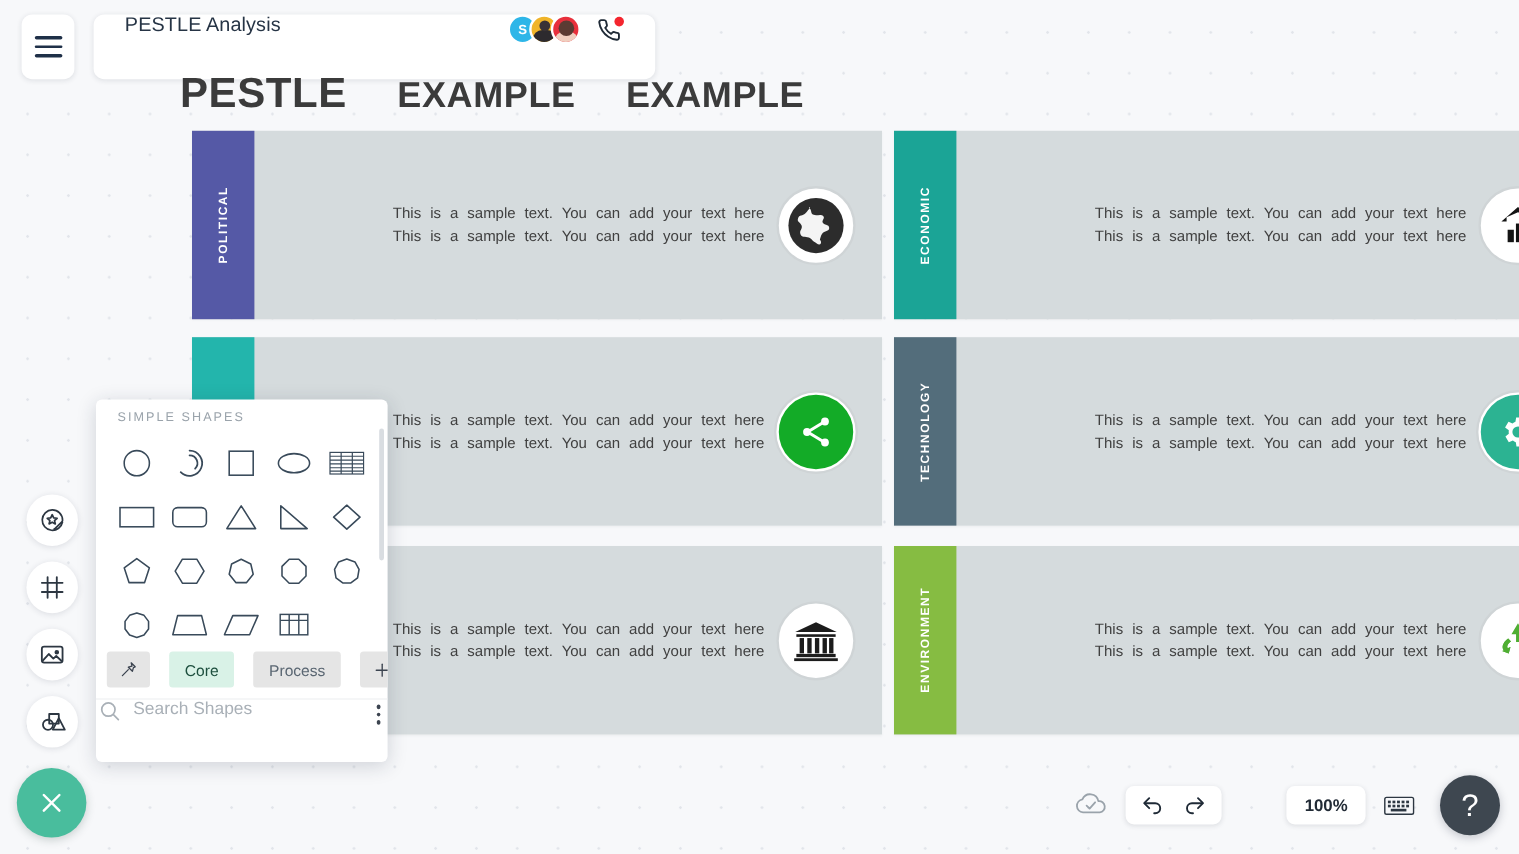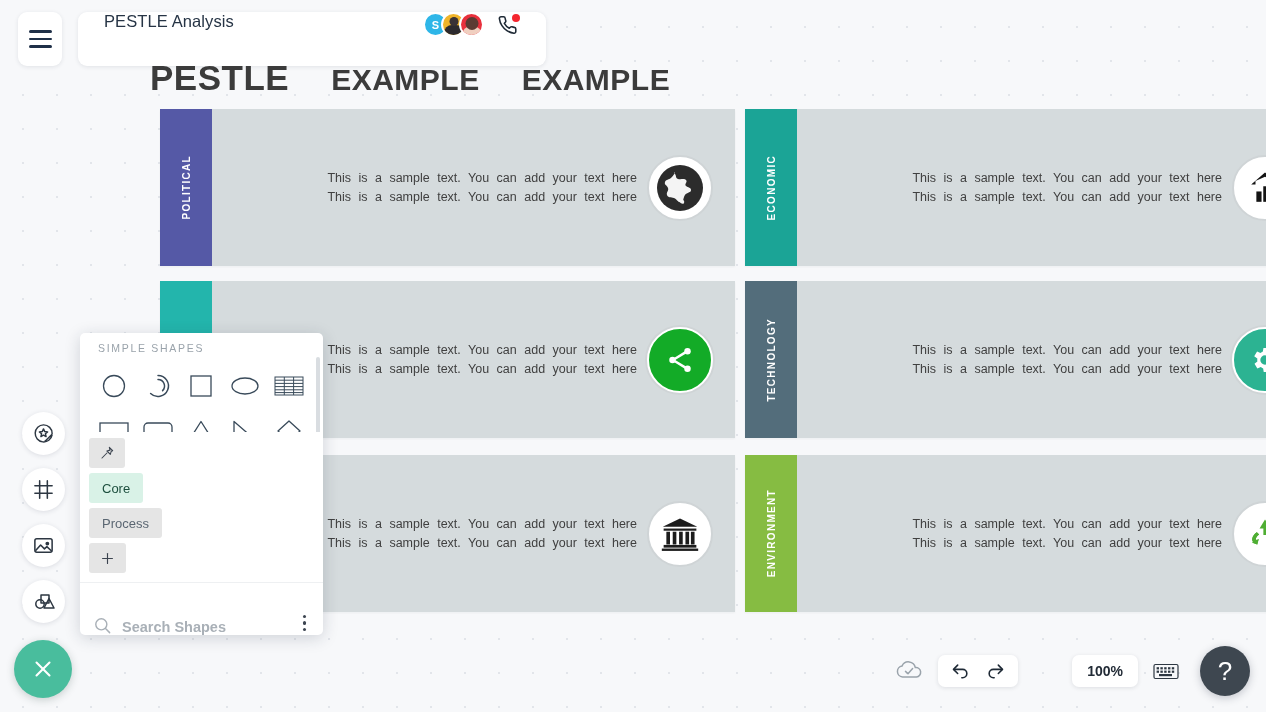--- a/index.html
+++ b/index.html
@@ -219,38 +219,37 @@
     height: 39px;
     display: flex; align-items: center; justify-content: center;
     cursor: pointer;
   }
   .panel-vscroll {
     position: absolute; right: 3px; top: 24px;
     width: 4px; height: 110px;
     background: #d9dde1; border-radius: 3px;
   }
   .panel-tabs {
-    display: flex; align-items: flex-start; gap: 5px;
+    display: flex; align-items: center; gap: 16px;
     padding: 6px 9px 9px 9px;
     border-bottom: 1px solid #eef0f2;
-    flex-direction: column;
   }
   .ptab {
     height: 30px; padding: 0 13px;
     border-radius: 3px;
     background: #e5e5e5;
     display: flex; align-items: center; justify-content: center;
     font-size: 13px; color: #5a6672;
     cursor: pointer;
   }
   .ptab.active { background: #d9f2e7; color: #1d4f3e; }
   .ptab.icon-tab { padding: 0 10px; }
   .panel-search {
-    height: 52px; display: flex; align-items: flex-end;
-    padding: 0 13px; gap: 10px; font-weight: bold;
+    height: 52px; display: flex; align-items: flex-start;
+    padding: 0 2px; gap: 10px;
   }
   .search-placeholder {
     flex: 1; font-size: 14.5px; color: #a9b0b7;
   }
   .kebab { display: flex; flex-direction: column; gap: 3px; cursor: pointer; padding: 4px; }
   .kebab i { width: 3.5px; height: 3.5px; border-radius: 50%; background: #3c4450; display: block; }
 
   
   .bottom-bar {
     position: absolute; right: 16px; bottom: 16px;

